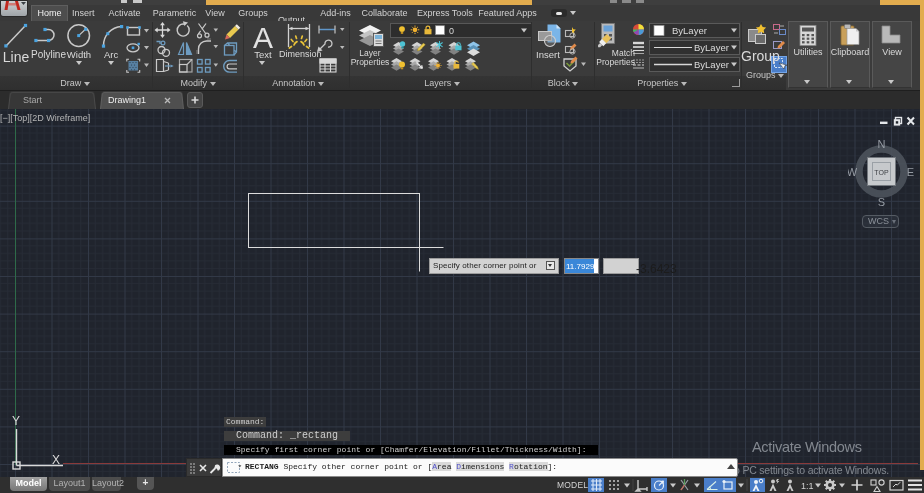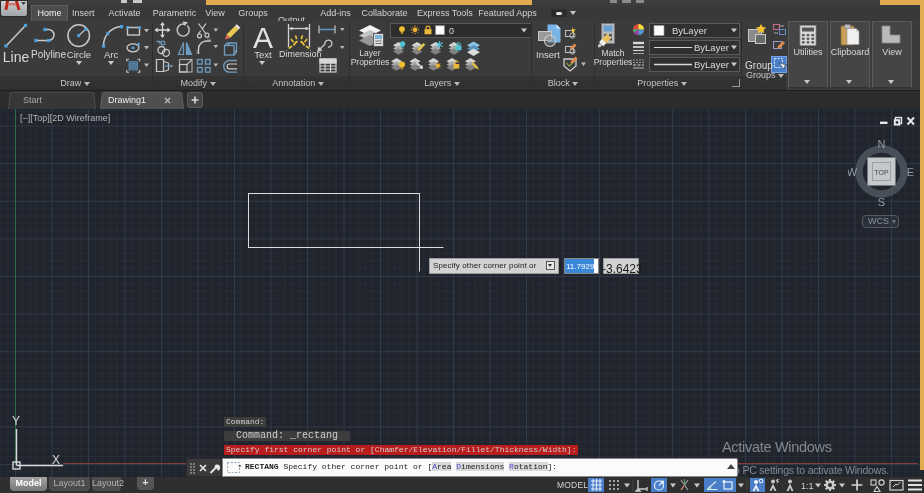--- a/index.html
+++ b/index.html
@@ -109,21 +109,21 @@
       <circle cx="133" cy="46.5" r="0.55"></circle>
       <circle cx="136" cy="46.5" r="0.55"></circle>
       <circle cx="131.5" cy="48.8" r="0.55"></circle>
       <circle cx="134.5" cy="48.8" r="0.55"></circle>
     </g>
   <path d="M126.8 40.5 v-2.2 h2.2 M137.5 38.3 h2.2 v2.2 M126.8 49 v2.2 h2.2 M137.5 51.2 h2.2 v-2.2" stroke="#c9c9c9" stroke-width="1.1" fill="none"></path>
   <path d="M144 42.5 l5 0 -2.5 3.5 z" fill="#b9b9b9"></path>
 </svg>
 <div class="ab" style="left:0;top:49px;width:32px;text-align:center;font-size:14px;color:#dadada">Line</div>
 <div class="ab" style="left:25px;top:49px;width:41px;text-align:right;font-size:10px;color:#dadada">Polyline</div>
-<div class="ab" style="left:62px;top:49px;width:34px;text-align:center;font-size:9.5px;color:#dadada">Circle</div>
+<div class="ab" style="left:62px;top:49px;width:34px;text-align:center;font-size:9.5px;color:#dadada">Width</div>
 <div class="ab" style="left:92px;top:49px;width:38px;text-align:center;font-size:9.5px;color:#dadada">Arc</div>
 <div class="ab carat" style="left:76px;top:61px"></div>
 <div class="ab carat" style="left:108px;top:61px"></div>
 
 <svg class="ab" style="left:152px;top:21px" width="91" height="55" viewBox="0 0 91 55">
 
   <g stroke="#d9d9d9" stroke-width="1.3" fill="#d9d9d9">
     <path d="M10.5 3.5 V14.5 M5 9 H16"></path>
     <path d="M10.5 1 l-2.4 3.2 h4.8 z" stroke="none"></path>
       <path d="M10.5 17 l-2.4 -3.2 h4.8 z" stroke="none"></path>
@@ -397,21 +397,21 @@
       <path d="M39 39 h11 M39 41.5 h11" stroke-width="0.6" stroke-dasharray="2 1"></path>
       <path d="M39 44 h11" stroke-width="1" stroke-dasharray="3 1.5"></path>
       <path d="M39 47 h11" stroke-width="0.8"></path>
     </g>
 
   <rect x="55.5" y="36.5" width="90" height="14" fill="#303030" stroke="#5a5a5a" stroke-width="1"></rect>
   <path d="M60 43.5 h38" stroke="#d8d8d8" stroke-width="1.6"></path>
   <text x="100" y="47" fill="#dcdcdc" font-size="9.5" font-family="Liberation Sans">ByLayer</text>
   <path d="M137 41.5 l6 0 -3 4 z" fill="#c9c9c9"></path>
 </svg>
-<div class="ab" style="left:591px;top:49px;width:44px;text-align:center;font-size:8.5px;color:#dadada;line-height:9px">Match<br>Properties</div>
+<div class="ab" style="left:591px;top:49px;width:44px;text-align:right;font-size:8.5px;color:#dadada;line-height:9px">Match<br>Properties</div>
 
 <svg class="ab" style="left:741px;top:21px" width="49" height="55" viewBox="0 0 49 55">
 
   <g transform="translate(5,3)">
     <rect x="2.5" y="5.5" width="13" height="12" fill="#8a8a8a" stroke="#c9c9c9" stroke-width="1"></rect>
     <rect x="9.5" y="10.5" width="10" height="9" fill="#6a6a6a" stroke="#c9c9c9" stroke-width="1"></rect>
     <path d="M15 0 l1.7 3 3.4 0.5 -2.4 2.4 0.5 3.4 -3.2 -1.6 -3.2 1.6 0.5 -3.4 -2.4 -2.4 3.4 -0.5 z" fill="#f0c030"></path>
   </g>
 
   <g transform="translate(32,3)">
@@ -424,21 +424,21 @@
     <rect x="0.5" y="1.5" width="8" height="7" fill="none" stroke="#9a9ac8" stroke-width="1"></rect>
     <path d="M5 6 l5 -5 2 2 -5 5 -2.6 0.6 z" fill="#e08a4a"></path>
   </g>
 
   <rect x="30.5" y="35.5" width="15" height="16" fill="#4a7ec9" stroke="#74a5e8" stroke-width="1"></rect>
   <g transform="translate(33,37)">
     <rect x="0.5" y="0.5" width="8" height="9" fill="none" stroke="#d8e8f8" stroke-width="1" stroke-dasharray="2 1.2"></rect>
     <path d="M5 5 l5 6 1 -3.5 3.5 0 z" fill="#f0f4f8" stroke="#222" stroke-width="0.5"></path>
   </g>
 </svg>
-<div class="ab" style="left:741px;top:60px;width:36px;text-align:center;font-size:10px;color:#dadada">Group</div>
+<div class="ab" style="left:741px;top:48px;width:36px;text-align:center;font-size:14px;color:#dadada">Group</div>
 
 <div class="ab" style="left:788px;top:21px;width:40px;height:67px;background:#454545;border:1px solid #5a5a5a;border-bottom-color:#333;box-sizing:border-box"></div>
 <div class="ab" style="left:830px;top:21px;width:40px;height:67px;background:#454545;border:1px solid #5a5a5a;border-bottom-color:#333;box-sizing:border-box"></div>
 <div class="ab" style="left:872px;top:21px;width:40px;height:67px;background:#454545;border:1px solid #5a5a5a;border-bottom-color:#333;box-sizing:border-box"></div>
 
 <svg class="ab" style="left:799px;top:25px" width="18" height="21" viewBox="0 0 18 21">
   <rect x="1" y="0.5" width="16" height="20" fill="#d8d8d8" stroke="#888" stroke-width="0.8"></rect>
   <rect x="3" y="2.5" width="12" height="4" fill="#555"></rect>
   <g fill="#555">
     <rect x="3" y="9" width="2.6" height="2.2"></rect>
@@ -506,21 +506,21 @@
 
     <g stroke="#d9d9d9" stroke-width="1.4" fill="none">
       <line x1="16.5" y1="320" x2="16.5" y2="356.5"></line>
       <line x1="16.5" y1="356.5" x2="63" y2="356.5"></line>
       <rect x="13" y="353" width="7" height="7"></rect>
     </g>
     <text x="12" y="316" fill="#d9d9d9" font-size="12" font-family="Liberation Sans">Y</text>
     <text x="52" y="355" fill="#d9d9d9" font-size="12" font-family="Liberation Sans">X</text>
   </svg>
 
-  <div class="ab" style="left:20px;top:4px;font-size:9px;color:#b4b4b4;white-space:nowrap">[−][Top][2D Wireframe]</div>
+  <div class="ab" style="left:0;top:4px;font-size:9px;color:#b4b4b4;white-space:nowrap">[−][Top][2D Wireframe]</div>
 
   <svg class="ab" style="left:874px;top:6px" width="44" height="14" viewBox="0 0 44 14">
     <path d="M6 7.8 H13.5" stroke="#e4e7ea" stroke-width="2.4"></path>
     <rect x="21.5" y="2.5" width="6" height="6" fill="none" stroke="#e4e7ea" stroke-width="1.4"></rect>
     <rect x="19.8" y="4.2" width="6.4" height="6.4" fill="#e4e7ea"></rect>
     <rect x="21.8" y="6.2" width="2.4" height="2.4" fill="#23272e"></rect>
     <path d="M33.5 2.5 L40 9.5 M40 2.5 L33.5 9.5" stroke="#e4e7ea" stroke-width="2"></path>
   </svg>
 
   <svg class="ab" style="left:848px;top:25px" width="68" height="78" viewBox="0 0 68 78">
@@ -538,27 +538,27 @@
   <div class="ab" style="left:868px;top:107px;font-size:9px;color:#8b9199">WCS <span class="carat" style="border-top-color:#6a707a;border-left-width:2.5px;border-right-width:2.5px"></span></div>
 
   <div class="ab" style="left:429px;top:149px;width:130px;height:16px;background:#d2d2d2;border:1px solid #9b9b9b;box-sizing:border-box"></div>
   <div class="ab" style="left:433px;top:151.5px;font-size:8px;color:#1c1c1c;white-space:nowrap;letter-spacing:0.1px">Specify other corner point or</div>
   <div class="ab" style="left:546px;top:152px;width:9px;height:9px;background:#e8e8e8;border:1px solid #555;box-sizing:border-box"></div>
   <div class="ab" style="left:548px;top:155px;width:0;height:0;border-left:2.5px solid transparent;border-right:2.5px solid transparent;border-top:3.5px solid #333"></div>
   <div class="ab" style="left:563.5px;top:149px;width:35.5px;height:16px;background:#fff;border:1px solid #888;box-sizing:border-box"></div>
   <div class="ab" style="left:564.5px;top:150px;width:29px;height:14px;background:#3a87d8"></div>
   <div class="ab" style="left:566px;top:152.5px;font-size:8px;color:#fff">11.7929</div>
   <div class="ab" style="left:602.5px;top:149px;width:36.5px;height:16px;background:#d2d2d2;border:1px solid #9b9b9b;box-sizing:border-box"></div>
-  <div class="ab" style="left:602px;top:152.5px;font-size:12px;color:#1c1c1c">-3.6423</div>
+  <div class="ab" style="left:636px;top:152.5px;font-size:12px;color:#1c1c1c">-3.6423</div>
 
   <div class="ab mono" style="left:224px;top:308px;background:#3d3d3d;color:#cfcfcf;font-size:8px;line-height:10px;padding:0 2px;white-space:pre">Command:</div>
   <div class="ab mono" style="left:224px;top:322px;background:#3d3d3d;color:#cfcfcf;font-size:10px;line-height:10px;padding:0 12px;white-space:pre">Command: _rectang</div>
-  <div class="ab mono" style="left:224px;top:336px;background:#b91c1c;color:#cfcfcf;font-size:8px;line-height:10px;padding:0 2px;white-space:pre">Specify first corner point or [Chamfer/Elevation/Fillet/Thickness/Width]:</div>
-
-  <div class="ab" style="left:722px;top:330px;font-size:14.5px;color:rgba(155,160,168,0.8);white-space:nowrap;letter-spacing:-0.3px">Activate Windows</div>
+  <div class="ab mono" style="left:224px;top:336px;background:#000000;color:#cfcfcf;font-size:8px;line-height:10px;padding:0 12px;white-space:pre">Specify first corner point or [Chamfer/Elevation/Fillet/Thickness/Width]:</div>
+
+  <div class="ab" style="left:752px;top:330px;font-size:14.5px;color:rgba(155,160,168,0.8);white-space:nowrap;letter-spacing:-0.3px">Activate Windows</div>
   <div class="ab" style="left:715px;top:355px;font-size:10.5px;color:rgba(155,160,168,0.8);white-space:nowrap;letter-spacing:-0.2px">Go to PC settings to activate Windows.</div>
 
   <div class="ab" style="left:186px;top:349px;width:36px;height:19px;background:#3a3a3a;border:1px solid #2a2a2a;box-sizing:border-box">
     <svg width="36" height="19" viewBox="0 0 36 19">
       <g fill="#9a9a9a">
           <circle cx="4" cy="5" r="0.9"></circle>
           <circle cx="7" cy="5" r="0.9"></circle>
           <circle cx="4" cy="8" r="0.9"></circle>
           <circle cx="7" cy="8" r="0.9"></circle>
           <circle cx="4" cy="11" r="0.9"></circle>

